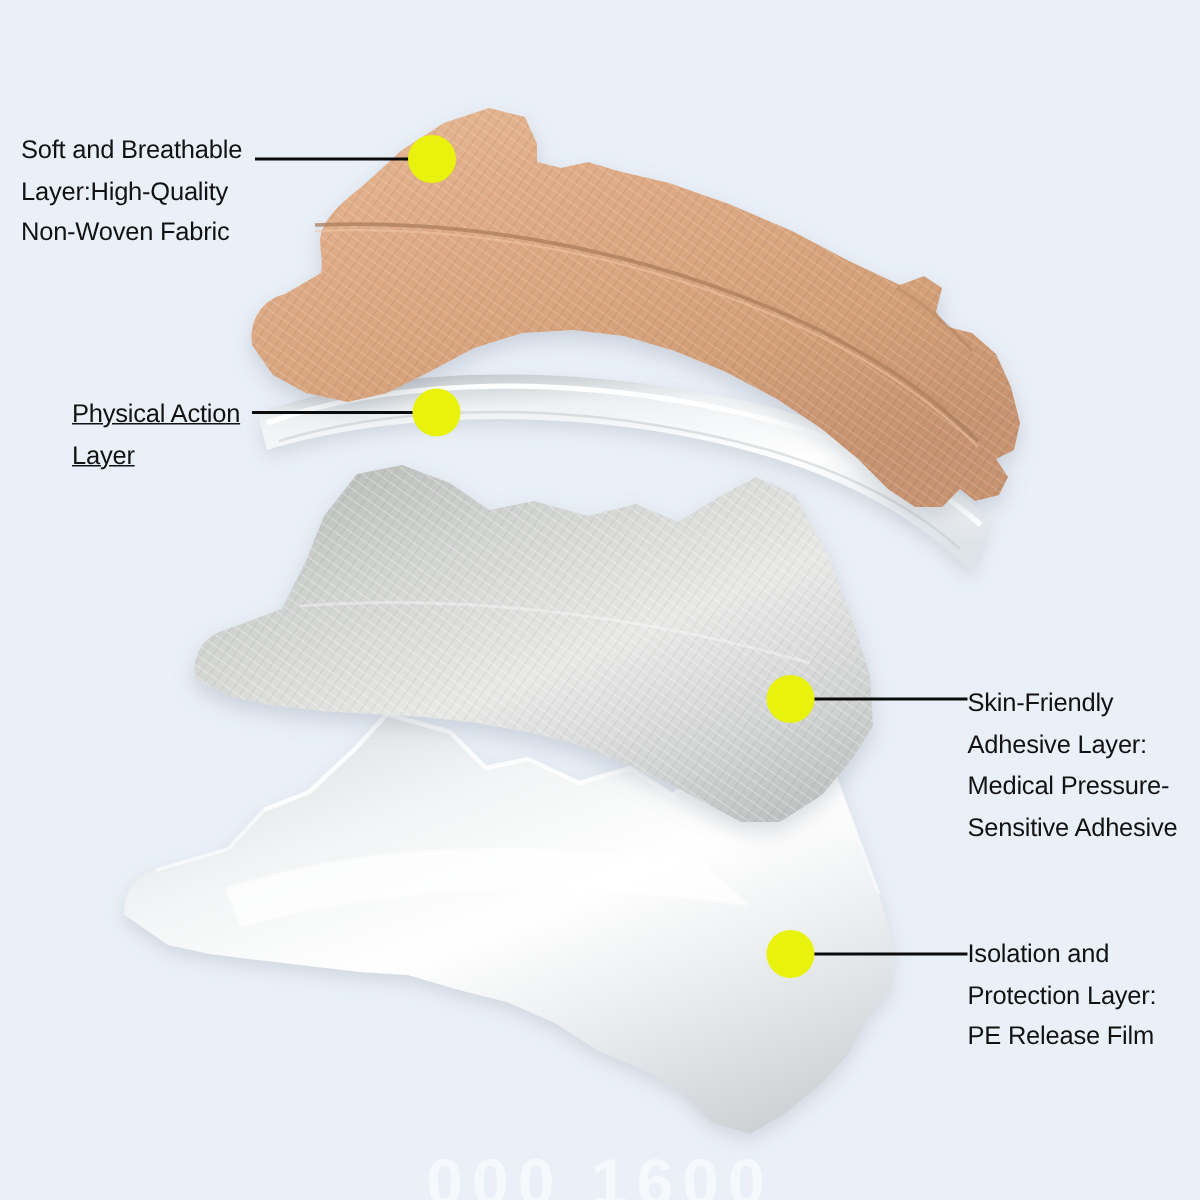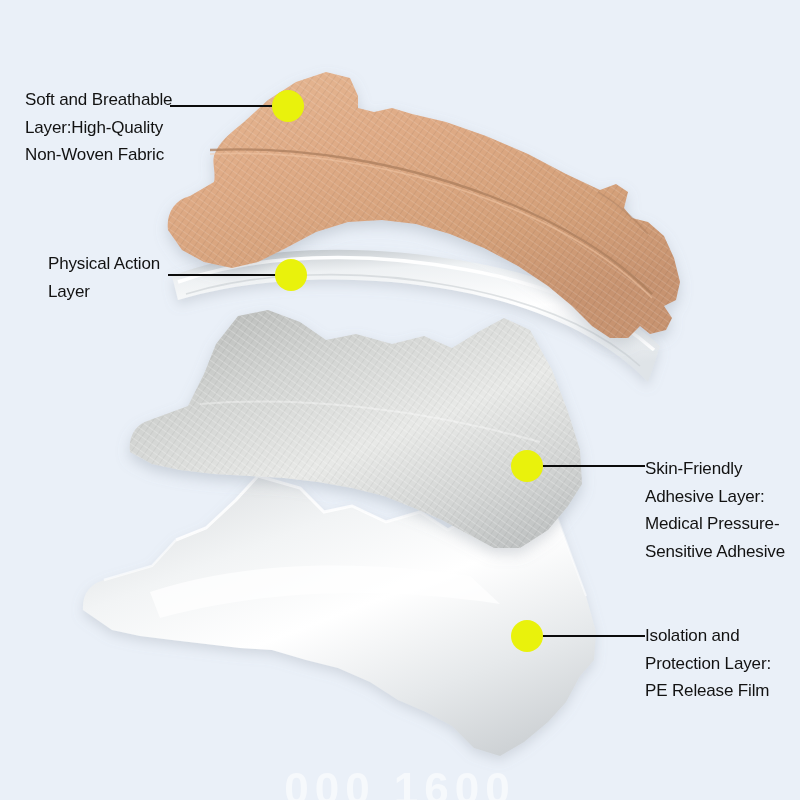--- a/index.html
+++ b/index.html
@@ -383,27 +383,27 @@
                C 560 226, 614 260, 652 298" fill="none" stroke="#f0c6a5" stroke-opacity="0.55" stroke-width="1.6"></path>
 
       <path d="M598 192 C 618 204, 634 218, 648 234" fill="none" stroke="#ab7d5c" stroke-opacity="0.45" stroke-width="2"></path>
     </g>
   </svg>
 
   <div class="watermark">000 1600</div>
 
   <div class="leader" style="left:170px; top:105px; width:118px;"></div>
   <div class="dot" style="left:272px; top:90px; width:32px; height:32px;"></div>
-  <div class="callout left" style="left:25px; top:86px; width:180px;">Soft and Breathable
+  <div class="callout left" style="left:14px; top:86px; width:180px;">Soft and Breathable
 Layer:High-Quality
 Non-Woven Fabric</div>
 
   <div class="leader" style="left:168px; top:274px; width:123px;"></div>
   <div class="dot" style="left:275px; top:259px; width:32px; height:32px;"></div>
-  <div class="callout left" style="left:48px; top:250px; width:150px;">Physical Action
+  <div class="callout left" style="left:48px; top:262px; width:150px;text-decoration:underline;">Physical Action
 Layer</div>
 
   <div class="leader" style="left:527px; top:465px; width:118px;"></div>
   <div class="dot" style="left:511px; top:450px; width:32px; height:32px;"></div>
   <div class="callout right" style="left:645px; top:455px; width:160px;">Skin-Friendly
 Adhesive Layer:
 Medical Pressure-
 Sensitive Adhesive</div>
 
   <div class="leader" style="left:527px; top:635px; width:118px;"></div>

